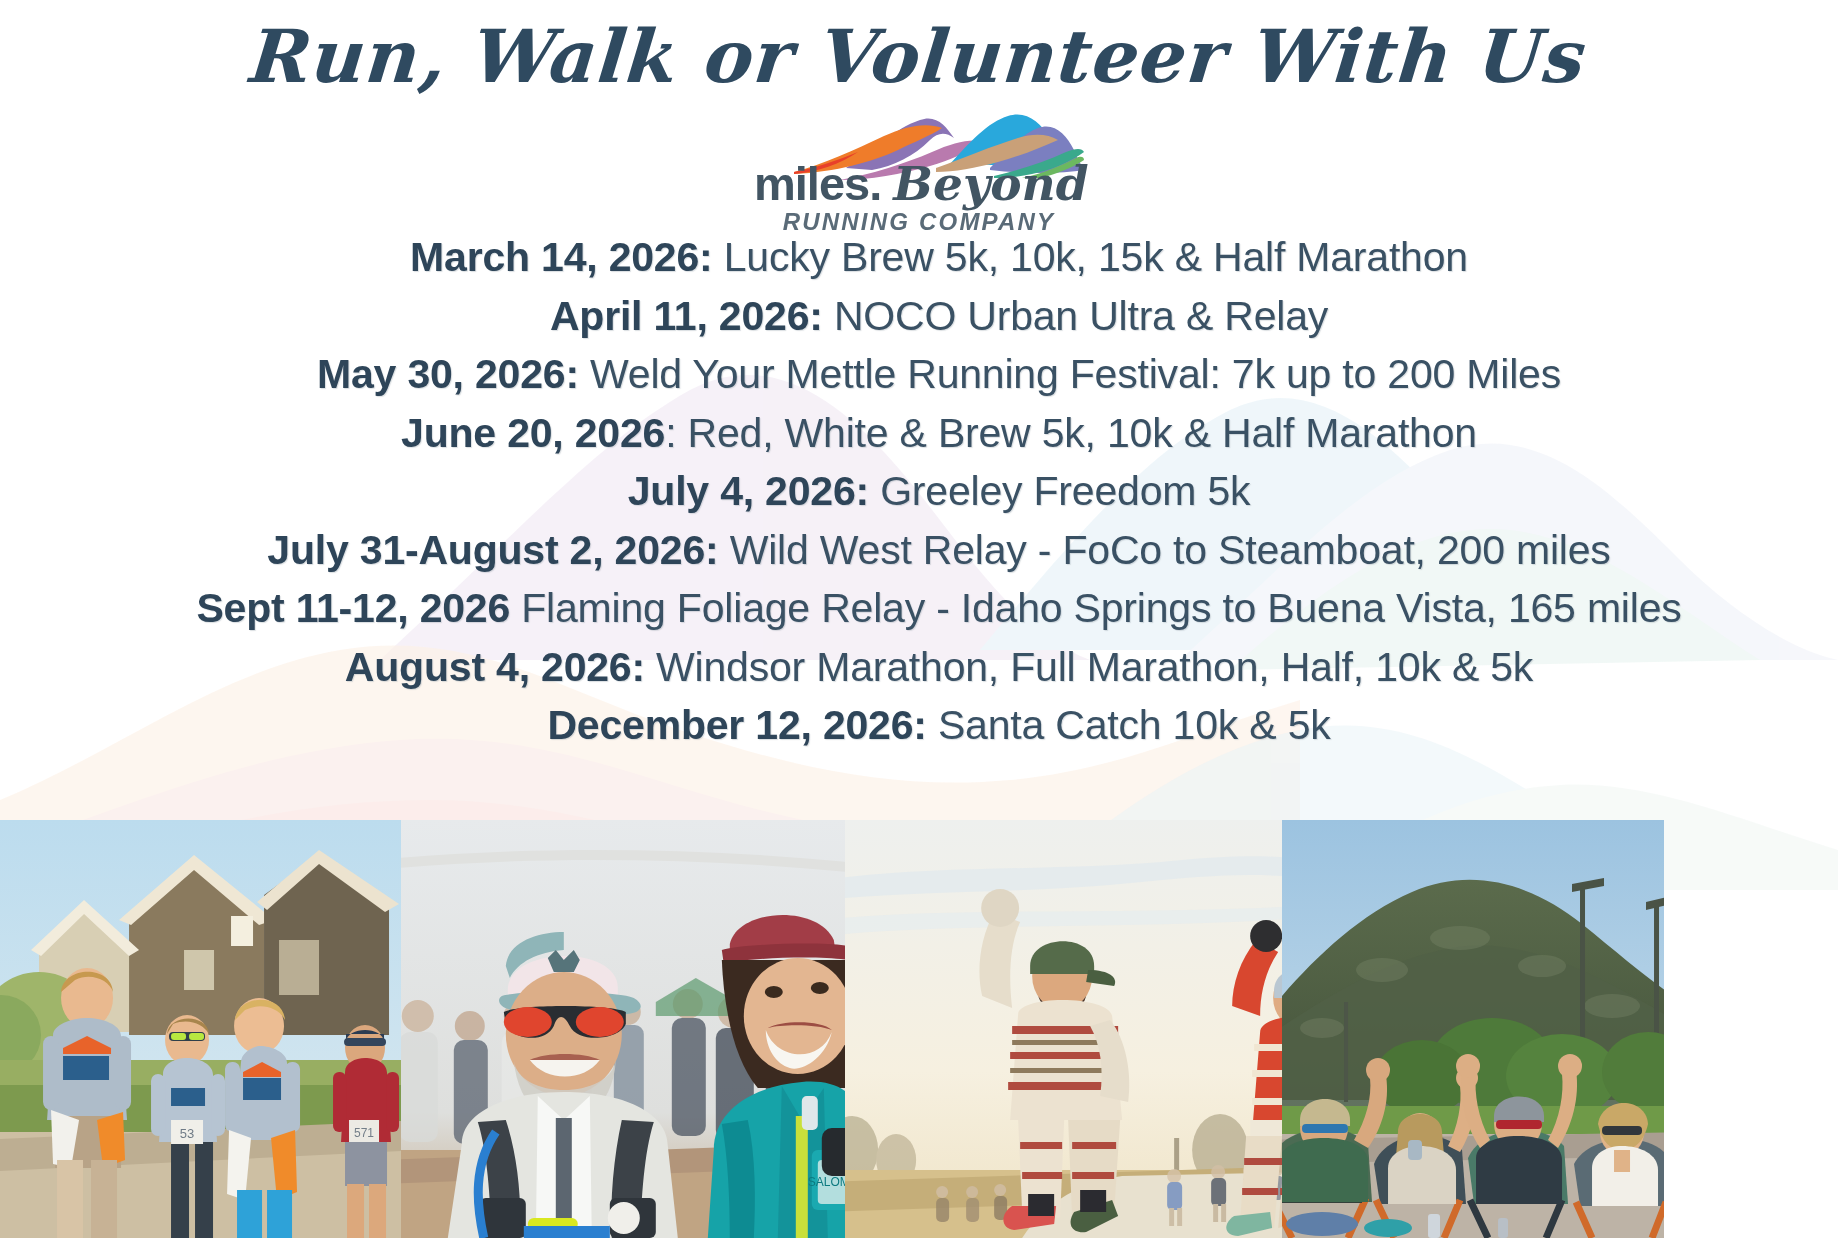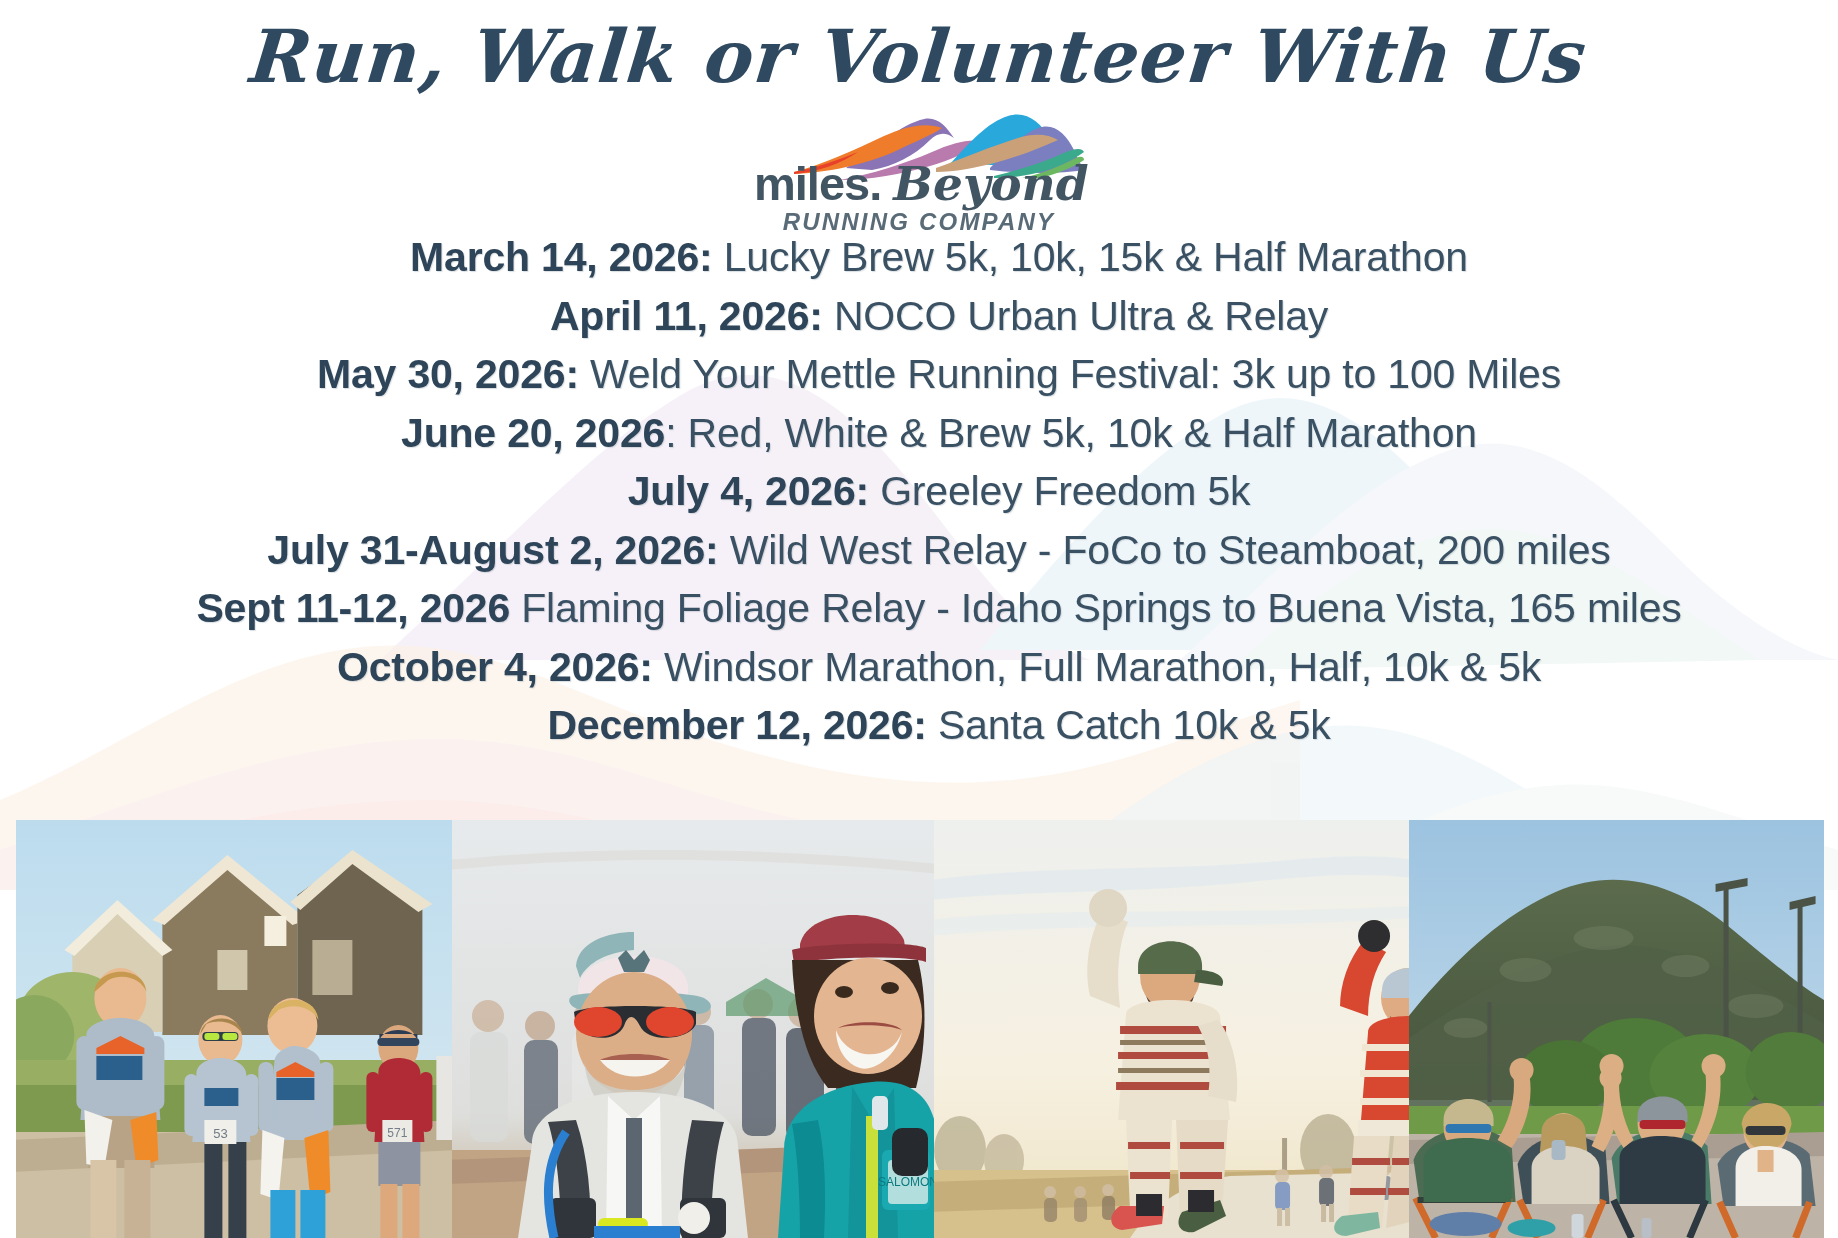--- a/index.html
+++ b/index.html
@@ -102,22 +102,22 @@
     text-shadow:1px 1px 1px rgba(150,160,170,0.35);
   }
   .event-line .date{
     font-weight:bold;
     color:#2e4559;
   }
 
   
   .photo-strip{
     position:absolute;
-    left:16px;bottom:0;
-    width:1808px;height:418px;
+    left:0;bottom:0;
+    width:1664px;height:418px;
     display:flex;
     z-index:4;
     overflow:hidden;
   }
   .photo{
     position:relative;
     height:418px;
     overflow:hidden;
   }
   .p1{width:443px;}
@@ -178,26 +178,26 @@
     </div>
     <div class="logo-word">
       <span>miles.</span><span class="lw-b">Beyond</span>
     </div>
     <div class="logo-tag">RUNNING COMPANY</div>
   </div>
 
   <div class="events">
     <div class="event-line"><span class="date">March 14, 2026:</span><span class="desc"> Lucky Brew 5k, 10k, 15k &amp; Half Marathon</span></div>
     <div class="event-line"><span class="date">April 11, 2026:</span><span class="desc"> NOCO Urban Ultra &amp; Relay</span></div>
-    <div class="event-line"><span class="date">May 30, 2026:</span><span class="desc"> Weld Your Mettle Running Festival: 3k up to 100 Miles</span></div>
+    <div class="event-line"><span class="date">May 30, 2026:</span><span class="desc"> Weld Your Mettle Running Festival: 7k up to 200 Miles</span></div>
     <div class="event-line"><span class="date">June 20, 2026</span><span class="desc">: Red, White &amp; Brew 5k, 10k &amp; Half Marathon</span></div>
     <div class="event-line"><span class="date">July 4, 2026:</span><span class="desc"> Greeley Freedom 5k</span></div>
     <div class="event-line"><span class="date">July 31-August 2, 2026:</span><span class="desc"> Wild West Relay - FoCo to Steamboat, 200 miles</span></div>
     <div class="event-line"><span class="date">Sept 11-12, 2026</span><span class="desc"> Flaming Foliage Relay - Idaho Springs to Buena Vista, 165 miles</span></div>
-    <div class="event-line"><span class="date">October 4, 2026:</span><span class="desc"> Windsor Marathon, Full Marathon, Half, 10k &amp; 5k</span></div>
+    <div class="event-line"><span class="date">August 4, 2026:</span><span class="desc"> Windsor Marathon, Full Marathon, Half, 10k &amp; 5k</span></div>
     <div class="event-line"><span class="date">December 12, 2026:</span><span class="desc"> Santa Catch 10k &amp; 5k</span></div>
   </div>
 
   <div class="photo-strip">
 
     <div class="photo p1">
       <svg viewBox="0 0 443 418" preserveAspectRatio="xMidYMid slice" xmlns="http://www.w3.org/2000/svg">
         <defs>
           <linearGradient id="sky1" x1="0" y1="0" x2="0" y2="1">
             <stop offset="0%" stop-color="#bcdcee"></stop>

